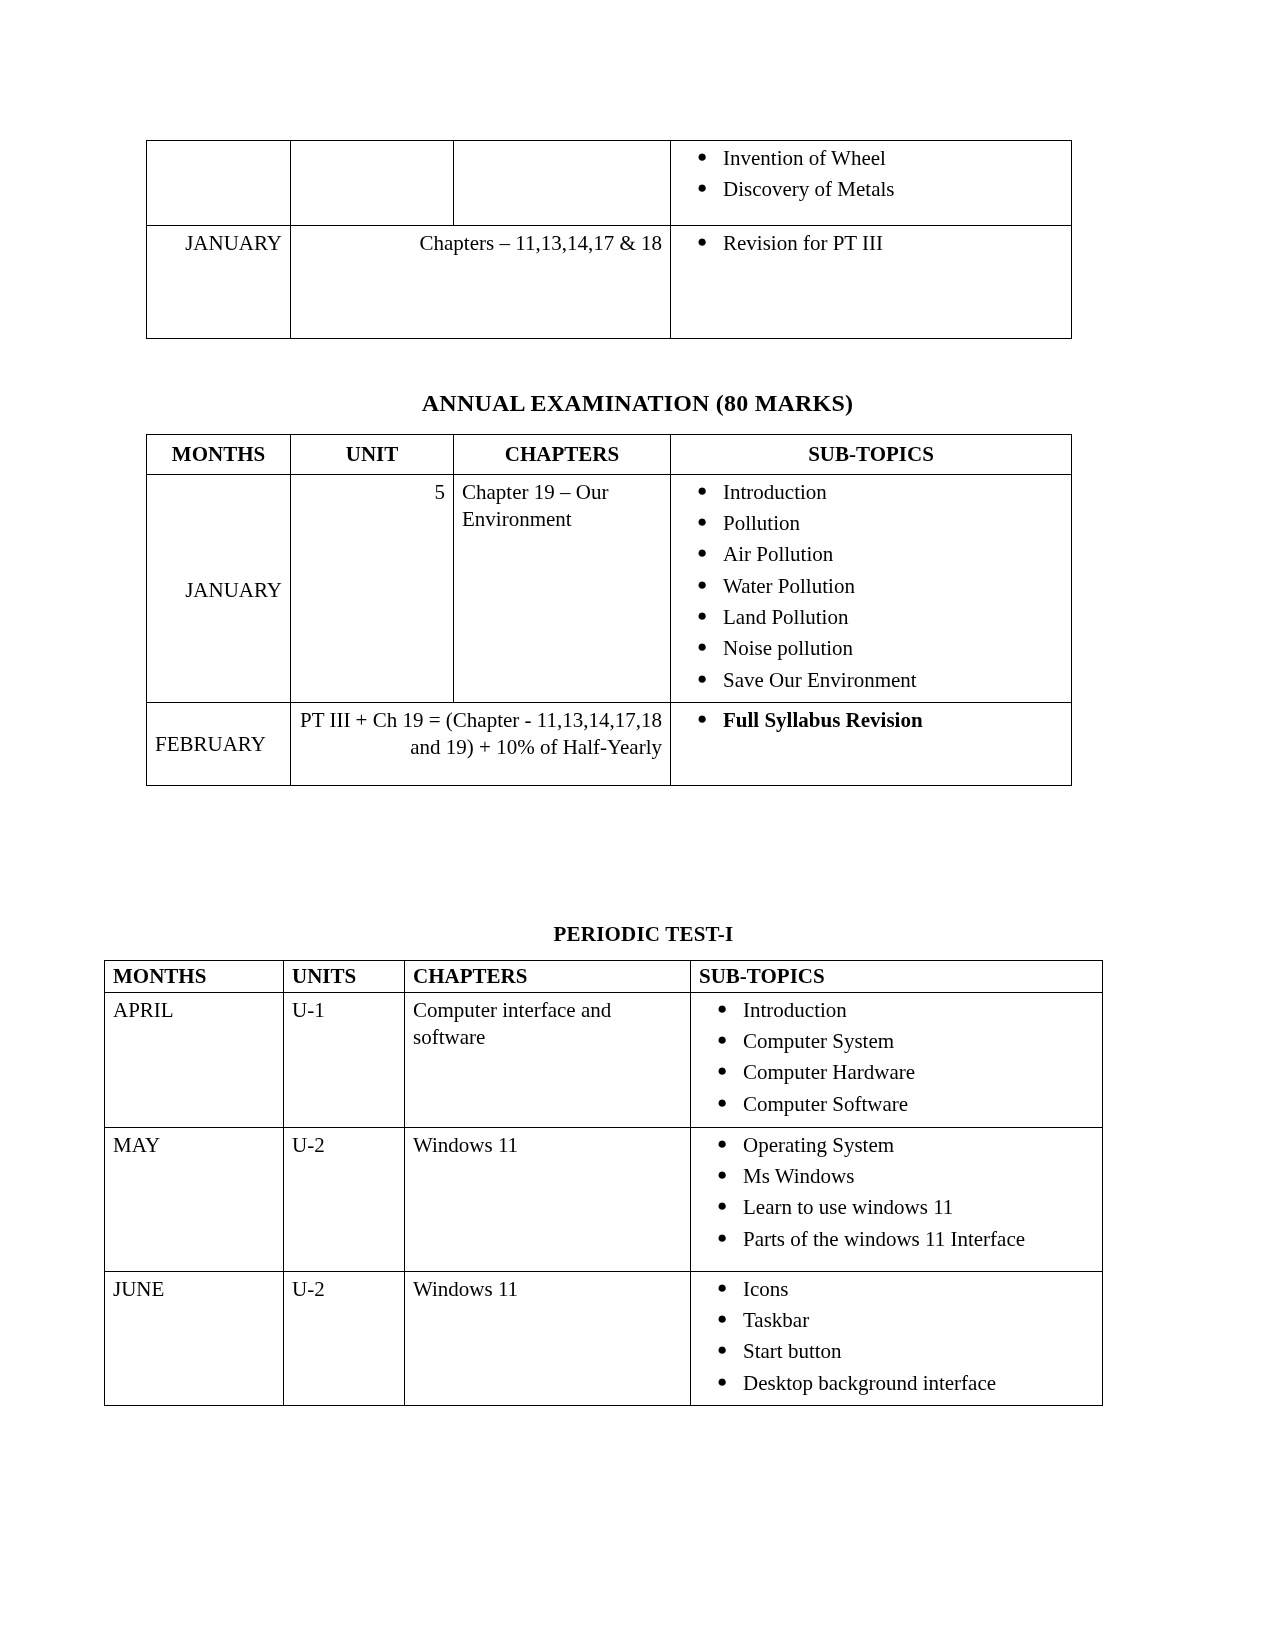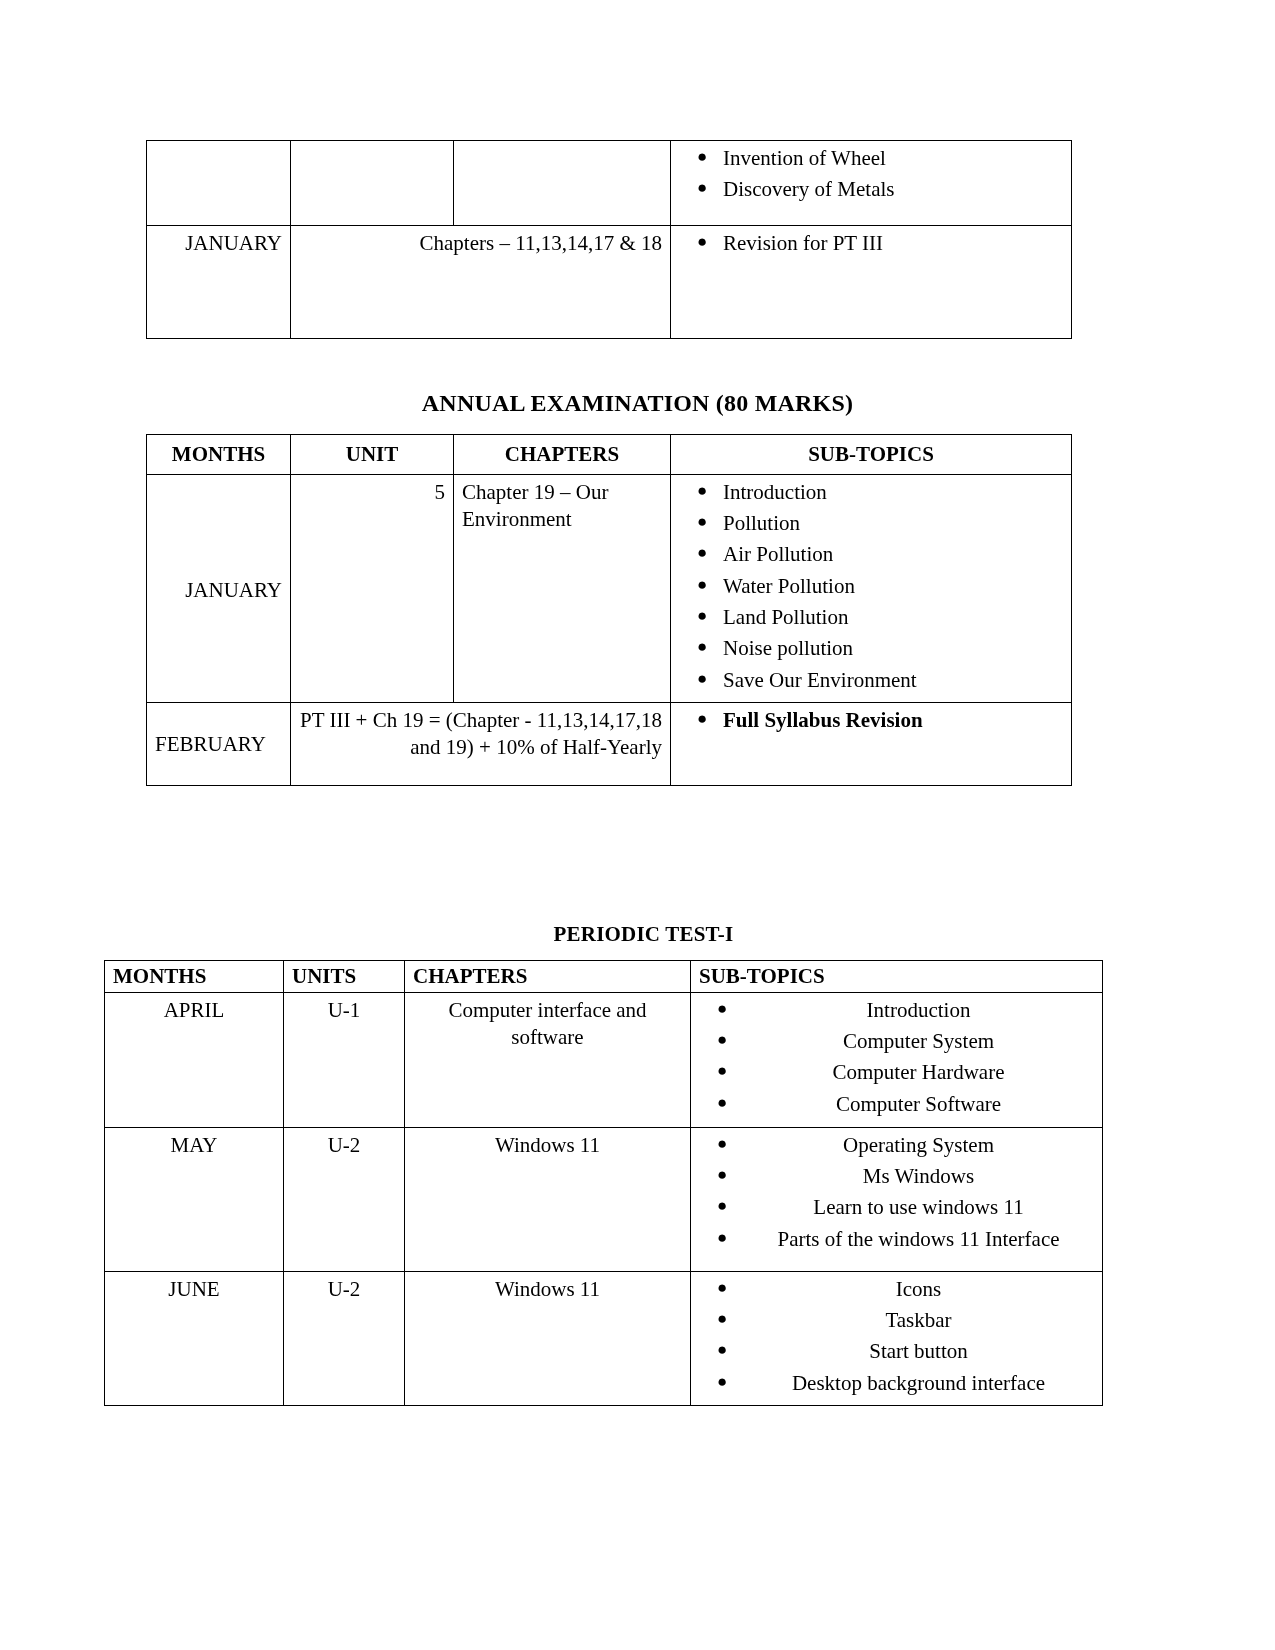--- a/index.html
+++ b/index.html
@@ -104,21 +104,20 @@
   .table-computer col.c3 { width: 286px; }
   .table-computer col.c4 { width: 412px; }
   .table-computer thead td {
     font-weight: bold;
     text-align: left;
     padding-top: 2px;
     padding-bottom: 2px;
   }
   .table-computer td {
     padding: 3px 8px;
-    text-align: center;
   }
 
   
   ul.bullets {
     margin: 0;
     padding: 0 0 0 44px;
     list-style: none;
   }
   ul.bullets li {
     position: relative;

